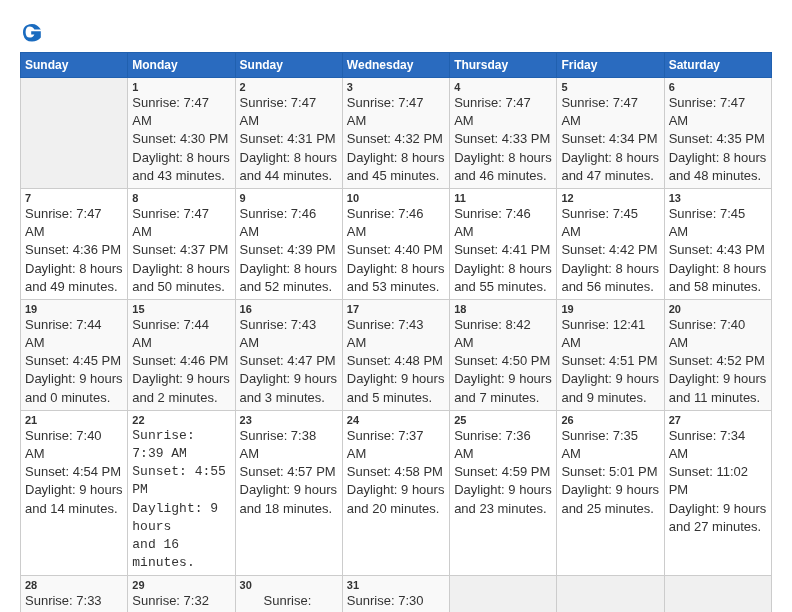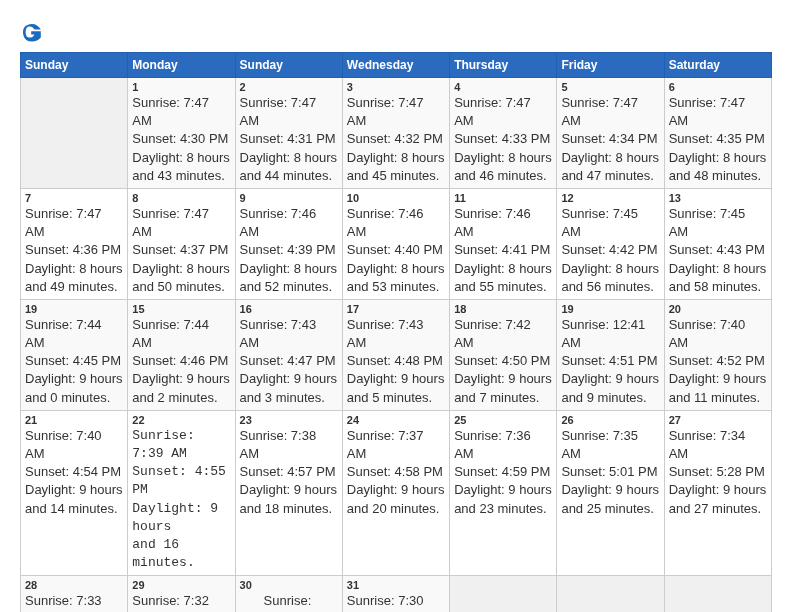--- a/index.html
+++ b/index.html
@@ -256,21 +256,21 @@
           </td>
           <td>
             <span class="day-number">17</span>
             <div class="day-info" style="white-space: pre-line;">Sunrise: 7:43 AM
 Sunset: 4:48 PM
 Daylight: 9 hours
 and 5 minutes.</div>
           </td>
           <td>
             <span class="day-number">18</span>
-            <div class="day-info" style="white-space: pre-line;">Sunrise: 7:42 AM
+            <div class="day-info" style="white-space: pre-line;">Sunrise: 8:42 AM
 Sunset: 4:50 PM
 Daylight: 9 hours
 and 7 minutes.</div>
           </td>
           <td>
             <span class="day-number">19</span>
             <div class="day-info" style="white-space: pre-line;">Sunrise: 12:41 AM
 Sunset: 4:51 PM
 Daylight: 9 hours
 and 9 minutes.</div>
@@ -322,21 +322,21 @@
           <td>
             <span class="day-number">26</span>
             <div class="day-info" style="white-space: pre-line;">Sunrise: 7:35 AM
 Sunset: 5:01 PM
 Daylight: 9 hours
 and 25 minutes.</div>
           </td>
           <td>
             <span class="day-number">27</span>
             <div class="day-info" style="white-space: pre-line;">Sunrise: 7:34 AM
-Sunset: 5:28 PM
+Sunset: 11:02 PM
 Daylight: 9 hours
 and 27 minutes.</div>
           </td>
         </tr>
         <tr>
           <td>
             <span class="day-number">28</span>
             <div class="day-info" style="white-space: pre-line;">Sunrise: 7:33 AM
 Sunset: 5:36 PM
 Daylight: 9 hours

